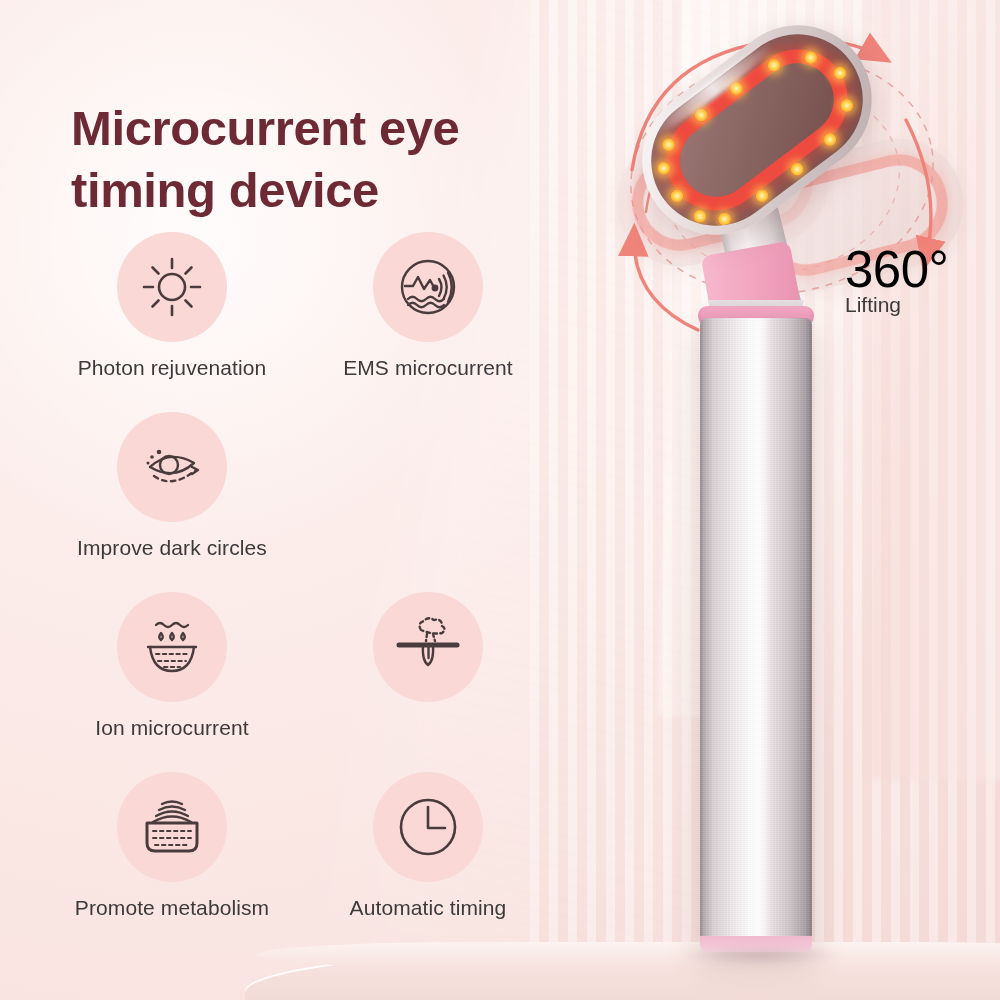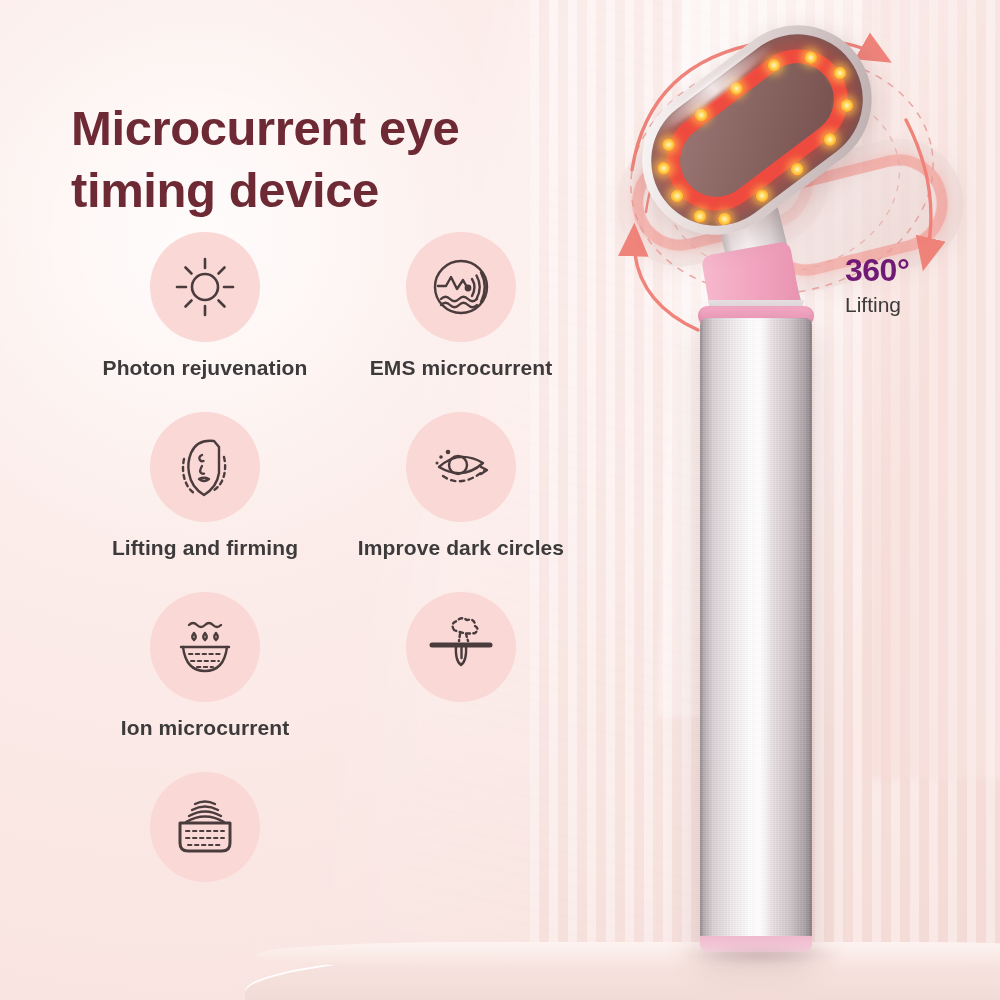--- a/index.html
+++ b/index.html
@@ -61,21 +61,21 @@
 
   
   .title{
     position:absolute;left:71px;top:64px;width:560px;
     font-size:49px;line-height:62px;font-weight:bold;
     color:#6d2a34;letter-spacing:-.4px;
   }
   .title .l2{display:block;}
 
   
-  .features{position:absolute;left:77px;top:232px;width:540px;font-weight:bold;}
+  .features{position:absolute;left:44px;top:232px;width:540px;}
   .frow{display:flex;height:180px;}
   .fcell{width:256px;position:relative;}
   .fcell.c2{margin-left:0px;}
   .bubble{
     position:absolute;left:50%;top:0;transform:translateX(-50%);
     width:110px;height:110px;border-radius:50%;
     background:#f9d8d6;
     display:flex;align-items:center;justify-content:center;
   }
   .bubble svg{display:block;}
@@ -208,21 +208,21 @@
     background:linear-gradient(180deg,#efb9cd 0%,#f3c6d6 55%,#f7d8e2 100%);
   }
   .handle-shadow{
     position:absolute;left:86px;top:944px;width:170px;height:22px;border-radius:50%;
     background:radial-gradient(ellipse,rgba(150,100,110,.28),rgba(150,100,110,0) 70%);
     filter:blur(3px);
   }
 
   
   .badge{position:absolute;left:845px;top:249px;width:150px;text-align:left;}
-  .badge-num{font-size:32px;font-weight:bold;color:#701a75;line-height:42px;letter-spacing:-.5px;}
+  .badge-num{font-size:51px;font-weight:normal;color:#000000;line-height:42px;letter-spacing:-.5px;}
   .badge-sub{font-size:21px;color:#3c3a3b;line-height:26px;margin-top:1px;}
 </style>
 </head>
 <body>
 
 <div id="stage">
 
   <div class="bg-base"></div>
   <div class="bg-stripes"></div>
   <div class="bg-panel-a"></div>
@@ -268,33 +268,20 @@
             <path d="M54 19.5 Q61.5 34 54 49"></path>
             <path d="M14 46 q4.5 -4.5 9 0 t9 0 t9 0 t9 0"></path>
             <path d="M14 52 q4.5 -4.5 9 0 t9 0 t9 0 t9 0"></path>
           </svg>
         </div>
         <div class="flabel">EMS microcurrent</div>
       </div>
     </div>
 
     <div class="frow">
-      <div class="fcell c1">
-        <div class="bubble">
-          <svg width="64" height="68" viewBox="0 0 64 68" fill="none" stroke="#4a3c3c" stroke-width="2.4" stroke-linecap="round" stroke-linejoin="round">
-            <path d="M41 8 Q24 6 18 20 Q14 30 16 40 Q18 54 31 62 Q44 54 46 40 L46 14 Z"></path>
-            <path d="M29 22 q-4 2 -2 5 q1.5 2 3.5 1"></path>
-            <path d="M29 33 q-3 5 -1 7 q1 1 3 .6"></path>
-            <path d="M26 46 q5 -2.5 10 0 q-5 4 -10 0"></path>
-            <path d="M11 26 q-3 14 3 26 q2.5 5 7 8" stroke-dasharray="4 4"></path>
-            <path d="M51 24 q3 13 -2 24 q-3 6 -8 9" stroke-dasharray="4 4"></path>
-          </svg>
-        </div>
-        <div class="flabel">Lifting and firming</div>
-      </div>
 
       <div class="fcell c2">
         <div class="bubble">
           <svg width="72" height="60" viewBox="0 0 72 60" fill="none" stroke="#4a3c3c" stroke-width="2.4" stroke-linecap="round" stroke-linejoin="round">
             <path d="M14 30 Q34 12 58 26 Q38 44 14 30 Z"></path>
             <circle cx="33" cy="28" r="9"></circle>
             <circle cx="23" cy="15" r="2.3" fill="#4a3c3c" stroke="none"></circle>
             <circle cx="16" cy="20" r="1.8" fill="#4a3c3c" stroke="none"></circle>
             <circle cx="12" cy="26" r="1.5" fill="#4a3c3c" stroke="none"></circle>
             <path d="M18 39 Q36 52 60 33" stroke-dasharray="4.5 4.5"></path>
@@ -348,22 +335,32 @@
             <path d="M18 21 q16 -9 32 0"></path>
             <path d="M15 27 q19 -11 38 0"></path>
             <path d="M9 28 L59 28 L59 48 q0 8 -8 8 L17 56 q-8 0 -8 -8 Z" stroke-width="3"></path>
             <g stroke-width="2" stroke-dasharray="3.4 3.6">
               <line x1="15" y1="36" x2="53" y2="36"></line>
               <line x1="15" y1="43" x2="53" y2="43"></line>
               <line x1="17" y1="50" x2="51" y2="50"></line>
             </g>
           </svg>
         </div>
-      </div>
-
+        <div class="flabel">Promote metabolism</div>
+      </div>
+
+      <div class="fcell c2">
+        <div class="bubble">
+          <svg width="66" height="66" viewBox="0 0 66 66" fill="none" stroke="#4a3c3c" stroke-width="2.6" stroke-linecap="round" stroke-linejoin="round">
+            <circle cx="33" cy="33" r="27"></circle>
+            <path d="M33 13 L33 34 L50 34"></path>
+          </svg>
+        </div>
+        <div class="flabel">Automatic timing</div>
+      </div>
     </div>
 
   </div>
 
   <div class="product">
 
     <div class="ghost ghost-left">
       <div class="gled"></div>
     </div>
     <div class="ghost ghost-right">

